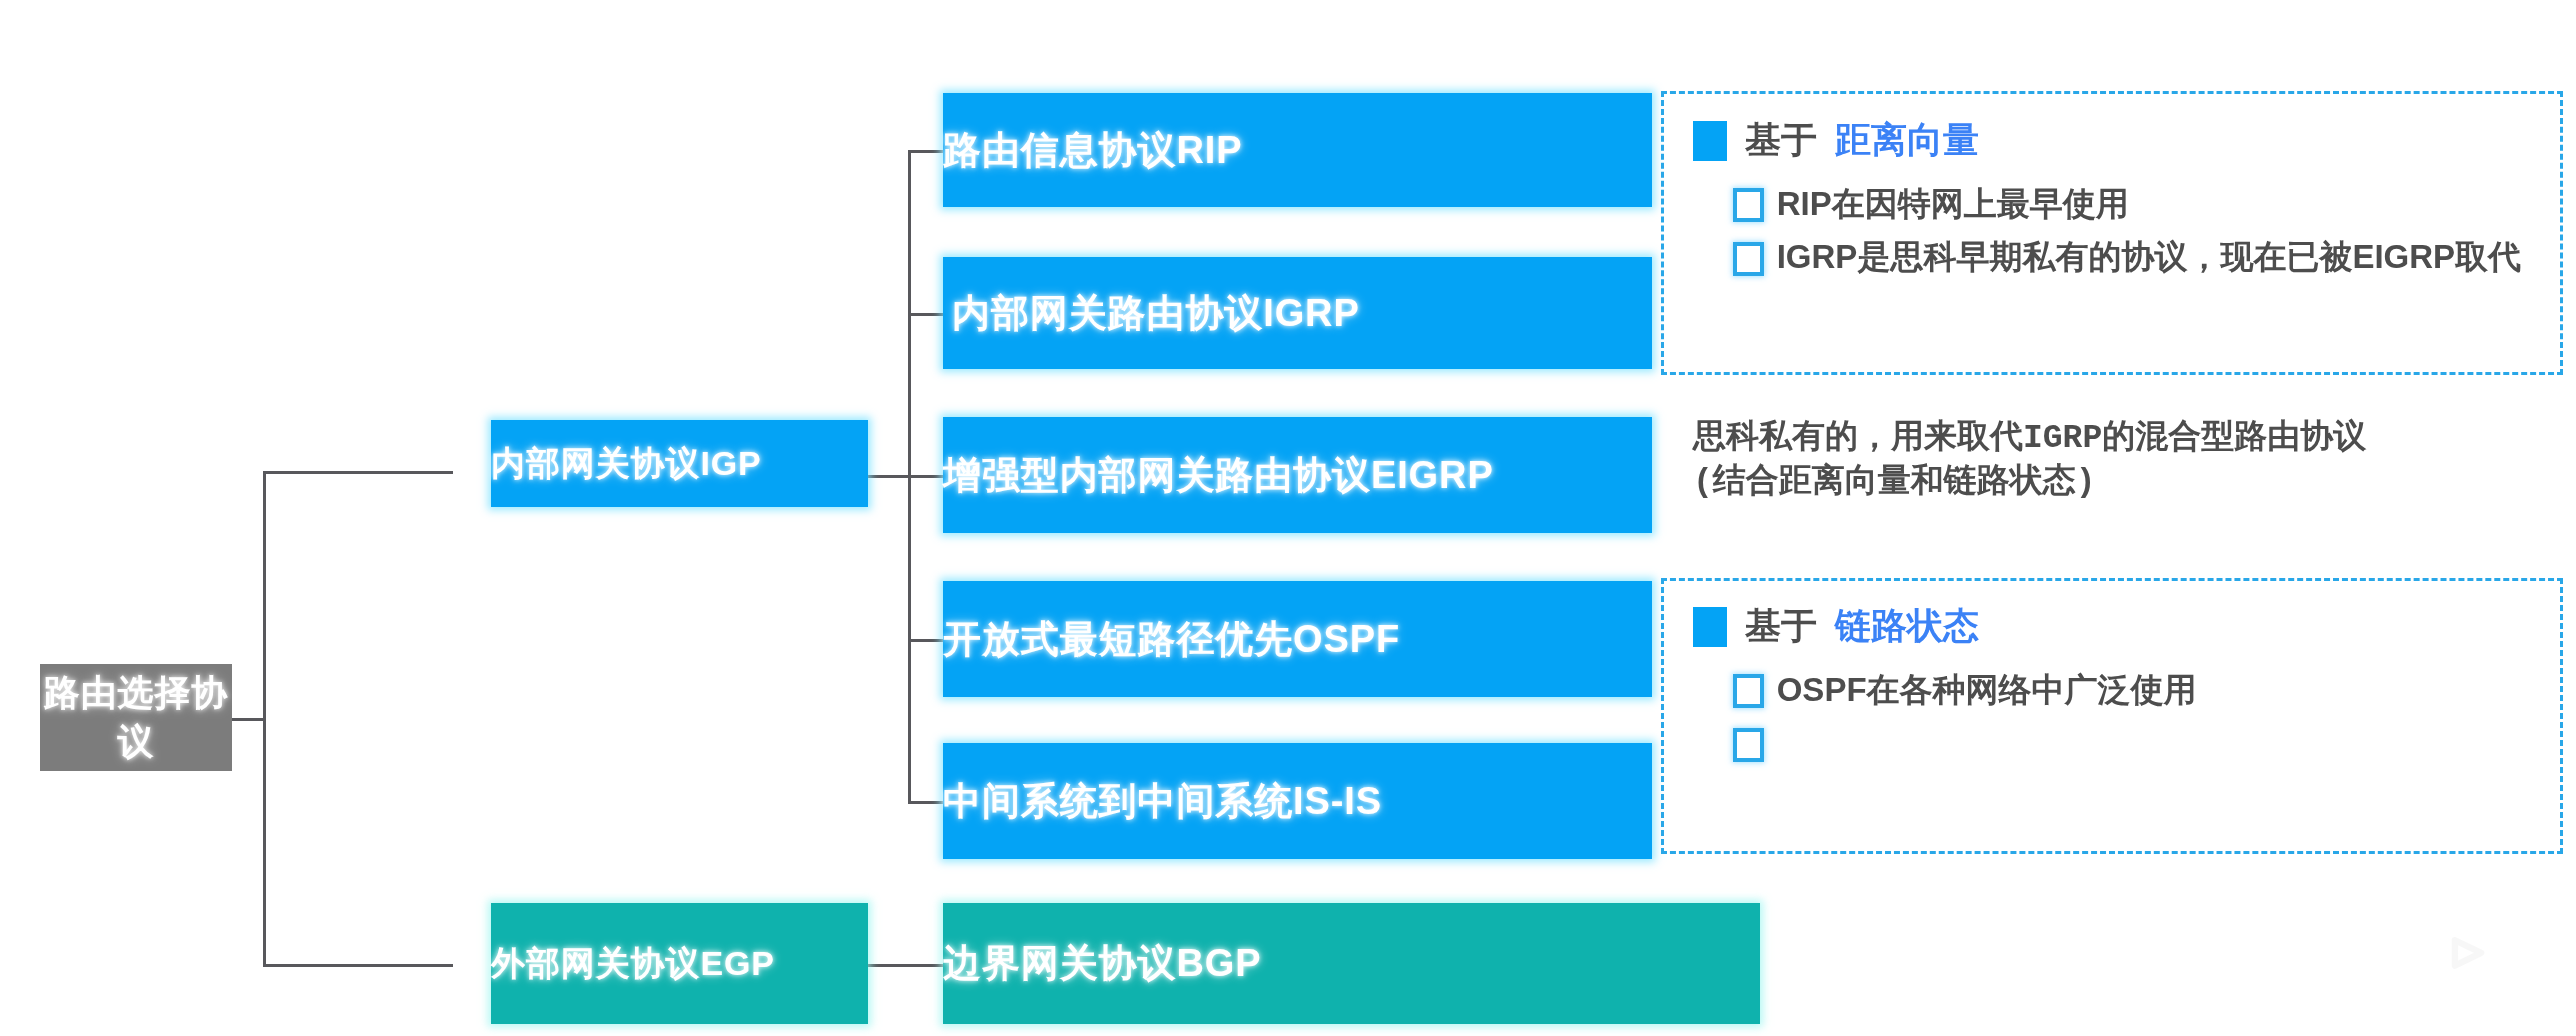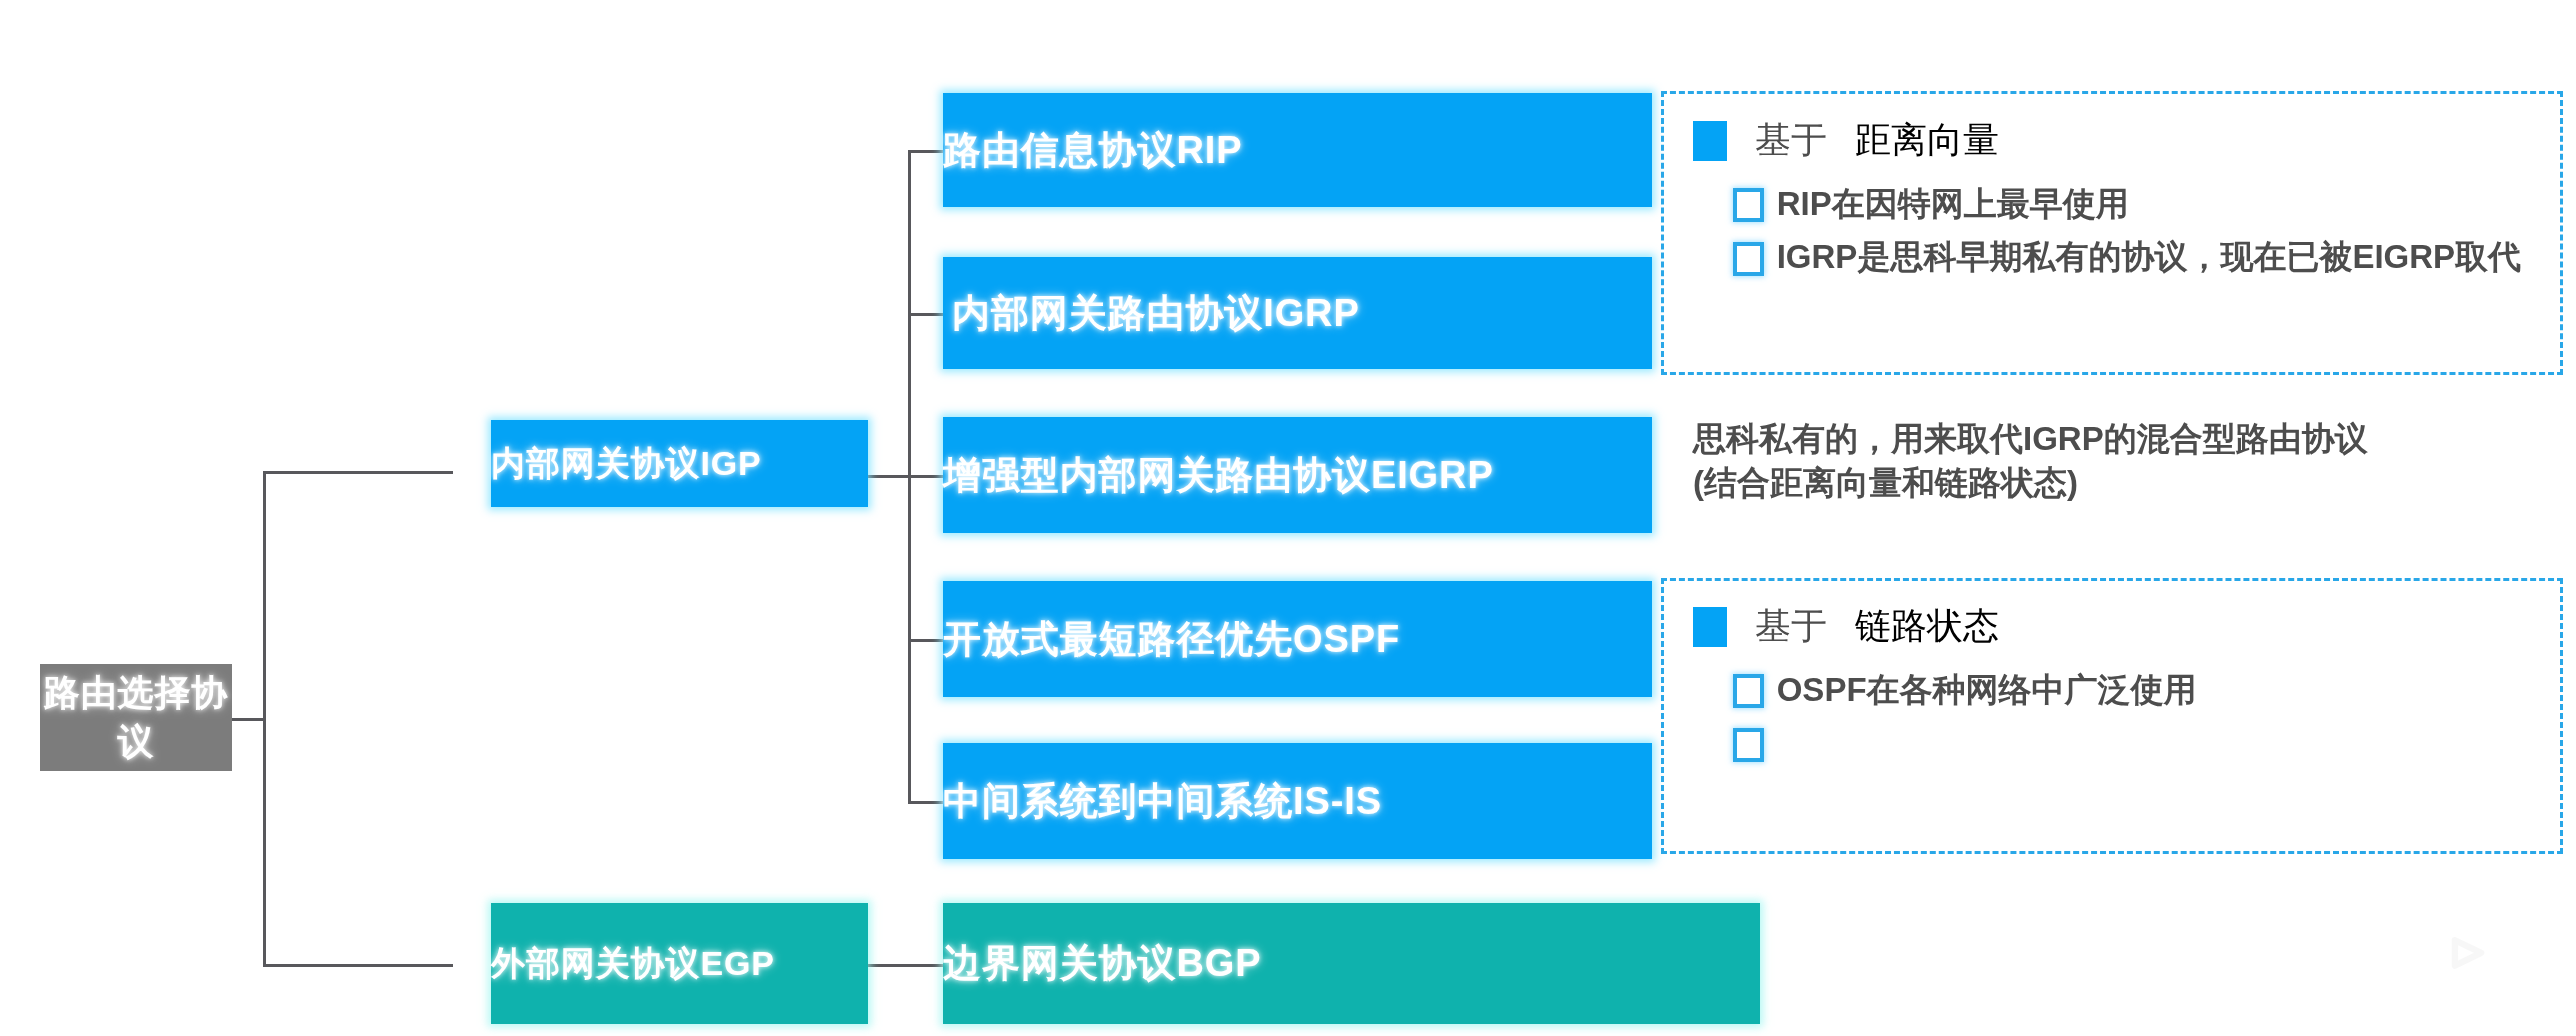--- a/index.html
+++ b/index.html
@@ -65,34 +65,34 @@
     box-sizing: border-box;
   }
 
   .ann {
     position: absolute;
     box-sizing: border-box;
   }
   .ann-head {
     display: flex;
     align-items: center;
-    gap: 28px;
+    gap: 18px;
     font-size: 36px;
-    font-weight: normal;
+    font-weight: bold;
     color: #4d4d4d;
     white-space: nowrap;
   }
   .sq-filled {
     width: 34px;
     height: 40px;
     background: #04a3f5;
     flex: 0 0 auto;
   }
   .hl-red {
-    color: #000000;
+    color: #3b82f6;
   }
   .ann-item {
     display: flex;
     align-items: flex-start;
     gap: 16.3px;
     font-size: 33px;
     font-weight: bold;
     color: #4d4d4d;
     line-height: 1.28;
   }
@@ -110,20 +110,21 @@
     margin-left: -3.6px;
   }
 
   .plain-note {
     position: absolute;
     font-size: 33px;
     font-weight: bold;
     color: #4d4d4d;
     line-height: 1.34;
     white-space: pre-line;
+    font-family: Liberation Mono, monospace;
   }
 
   
   .watermark {
     position: absolute;
     opacity: 0.55;
   }
 </style>
 </head>
 <body>

